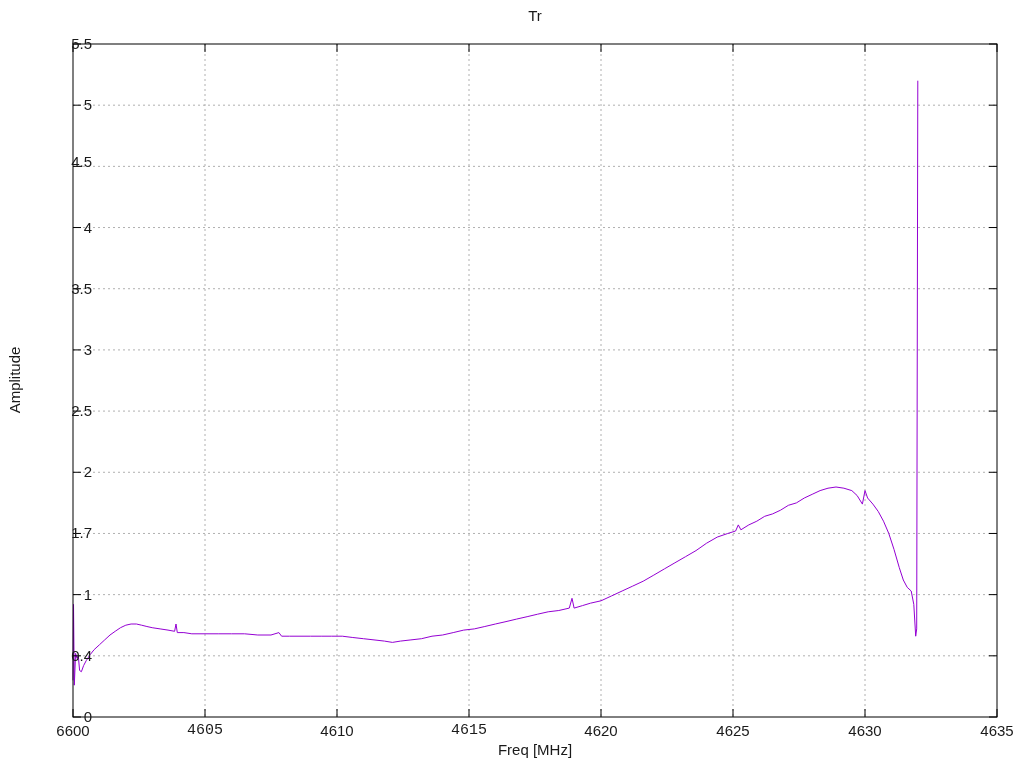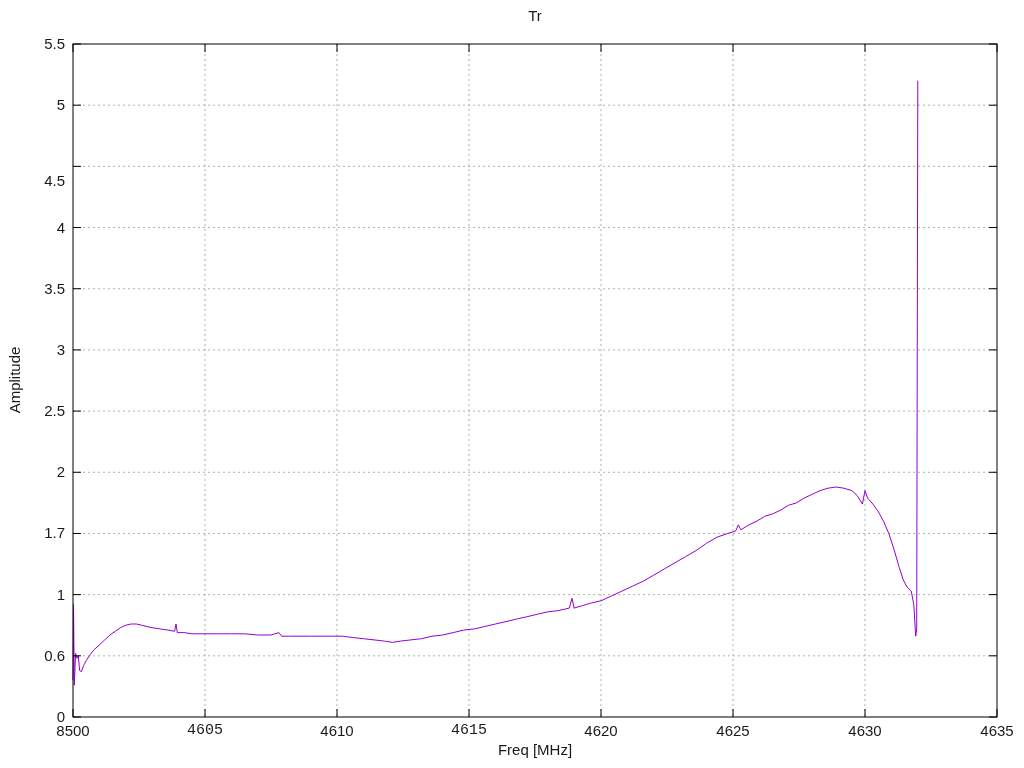--- a/index.html
+++ b/index.html
@@ -58,20 +58,21 @@
     line-height: 18px;
   }
   .y-tick-label {
     position: absolute;
     left: 0;
     width: 65px;
     text-align: right;
     font-size: 15px;
     color: #1a1a1a;
     line-height: 18px;
+    padding-left: 27px;
   }
 </style>
 </head>
 <body>
 
 <div id="page">
   <div id="chart-title">Tr</div>
   <div id="y-axis-label">Amplitude</div>
   <svg id="plot-svg" width="1024" height="768">
     <g id="grid-layer">
@@ -133,35 +134,35 @@
         <line x1="997" y1="227.5454545454545" x2="989" y2="227.5454545454545" stroke="#000000"></line>
         <line x1="73" y1="166.36363636363637" x2="81" y2="166.36363636363637" stroke="#000000"></line>
         <line x1="997" y1="166.36363636363637" x2="989" y2="166.36363636363637" stroke="#000000"></line>
         <line x1="73" y1="105.18181818181824" x2="81" y2="105.18181818181824" stroke="#000000"></line>
         <line x1="997" y1="105.18181818181824" x2="989" y2="105.18181818181824" stroke="#000000"></line>
         <line x1="73" y1="44" x2="81" y2="44" stroke="#000000"></line>
         <line x1="997" y1="44" x2="989" y2="44" stroke="#000000"></line>
       </g>
   </svg>
   <div id="tick-label-layer">
-      <div class="x-tick-label" style="left: 38px; top: 722px;">8500</div>
+      <div class="x-tick-label" style="left: 38px; top: 722px;">6600</div>
       <div class="x-tick-label" style="left: 170px; top: 722px; font-family: Liberation Mono, monospace;">4605</div>
       <div class="x-tick-label" style="left: 302px; top: 722px;">4610</div>
       <div class="x-tick-label" style="left: 434px; top: 722px; font-family: Liberation Mono, monospace;">4615</div>
       <div class="x-tick-label" style="left: 566px; top: 722px;">4620</div>
       <div class="x-tick-label" style="left: 698px; top: 722px;">4625</div>
       <div class="x-tick-label" style="left: 830px; top: 722px;">4630</div>
       <div class="x-tick-label" style="left: 962px; top: 722px;">4635</div>
       <div class="y-tick-label" style="top: 708px;">0</div>
-      <div class="y-tick-label" style="top: 646.818px;">0.6</div>
+      <div class="y-tick-label" style="top: 646.818px;">0.4</div>
       <div class="y-tick-label" style="top: 585.636px;">1</div>
       <div class="y-tick-label" style="top: 524.455px;">1.7</div>
       <div class="y-tick-label" style="top: 463.273px;">2</div>
       <div class="y-tick-label" style="top: 402.091px;">2.5</div>
       <div class="y-tick-label" style="top: 340.909px;">3</div>
       <div class="y-tick-label" style="top: 279.727px;">3.5</div>
       <div class="y-tick-label" style="top: 218.545px;">4</div>
-      <div class="y-tick-label" style="top: 172px;">4.5</div>
+      <div class="y-tick-label" style="top: 153px;">4.5</div>
       <div class="y-tick-label" style="top: 96.1818px;">5</div>
       <div class="y-tick-label" style="top: 35px;">5.5</div>
     </div>
   <div id="x-axis-label">Freq [MHz]</div>
 </div>
 
 </body></html>

